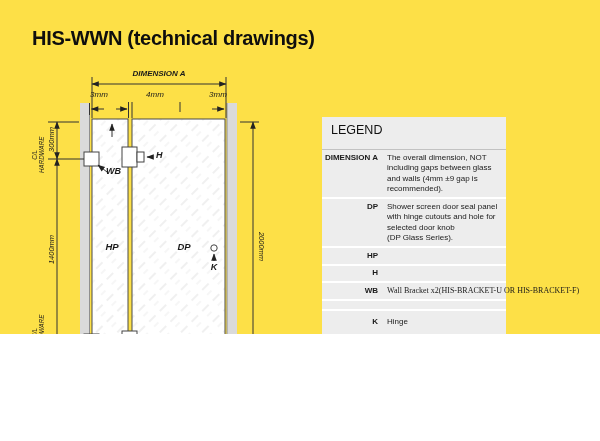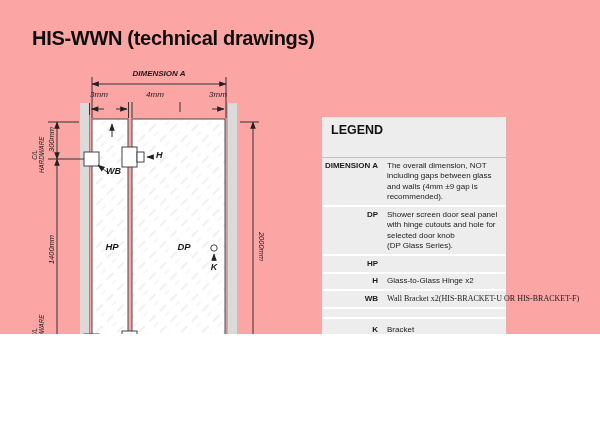--- a/index.html
+++ b/index.html
@@ -1,34 +1,34 @@
 <!DOCTYPE html>
 <html><head>
 <meta charset="utf-8">
 <style>
   html,body{margin:0;padding:0;background:#fff;}
-  .page{position:relative;width:600px;height:334px;background:#fca5a5;overflow:hidden;
+  .page{position:relative;width:600px;height:334px;background:#fde047;overflow:hidden;
         font-family:"Liberation Sans",sans-serif;color:#1a1a1a;}
   .title{position:absolute;left:32px;top:27px;font-size:20px;font-weight:bold;
          letter-spacing:-0.3px;color:#0e0e0e;white-space:nowrap;}
   svg.canvas{position:absolute;left:0;top:0;pointer-events:none;}
   .lbl{position:absolute;font-style:italic;font-size:8px;line-height:9px;
        color:#1a1a1a;text-align:center;white-space:nowrap;}
   .b{font-weight:bold;}
   .sm{font-size:6.4px;line-height:7px;}
   .md{font-size:9px;}
   .lg{font-size:9.5px;}
   .rotl{transform:rotate(-90deg);transform-origin:center;}
   .rotr{transform:rotate(90deg);transform-origin:center;}
   .clhw{font-size:6.3px;line-height:6.8px;font-style:italic;}
   .clhw span{display:block;}
   
   .legend{position:absolute;left:322px;top:117px;width:184px;background:#ededed;}
-  .legend-header{font-size:12.5px;font-weight:bold;color:#111;
-                 padding:6px 0 20px 9px;border-bottom:1px solid #c2c2c2;}
+  .legend-header{font-size:12.5px;font-weight:normal;color:#111;
+                 padding:6px 0 12px 9px;border-bottom:1px solid #c2c2c2;}
   .lrow{display:flex;align-items:flex-start;border-bottom:2px solid #fff;
         padding:2.5px 0 2.5px 0;}
   .lrow:last-child{border-bottom:none;}
   .lterm{flex:none;width:56px;text-align:right;font-weight:bold;font-size:8px;
          line-height:10.5px;padding-right:9px;}
   .ldesc{flex:1;font-size:8px;line-height:10.5px;white-space:pre-line;}
   .lrow.nowrap .ldesc{white-space:nowrap;overflow:visible;font-family:Liberation Serif, serif;}
   .lrow.spacer{height:8px;padding:0;}
   .lrow.krow{padding:6px 0 10px 0;}
   .footnote{position:absolute;left:324px;top:346px;width:180px;text-align:center;
@@ -181,28 +181,27 @@
       <div class="ldesc">Shower screen door seal panel
 with hinge cutouts and hole for
 selected door knob
 (DP Glass Series).</div>
     </div>
     <div class="lrow">
       <div class="lterm">HP</div>
     </div>
     <div class="lrow">
       <div class="lterm">H</div>
-      <div class="ldesc">Glass-to-Glass Hinge x2</div>
     </div>
     <div class="lrow nowrap">
       <div class="lterm">WB</div>
       <div class="ldesc">Wall Bracket x2(HIS-BRACKET-U OR HIS-BRACKET-F)</div>
     </div>
     <div class="lrow spacer"></div>
     <div class="lrow krow">
       <div class="lterm">K</div>
-      <div class="ldesc">Bracket</div>
+      <div class="ldesc">Hinge</div>
     </div>
   </div>
 
   <div class="footnote">** All glass is 10mm clear toughened. **</div>
 
 </div>
 
 </body></html>

